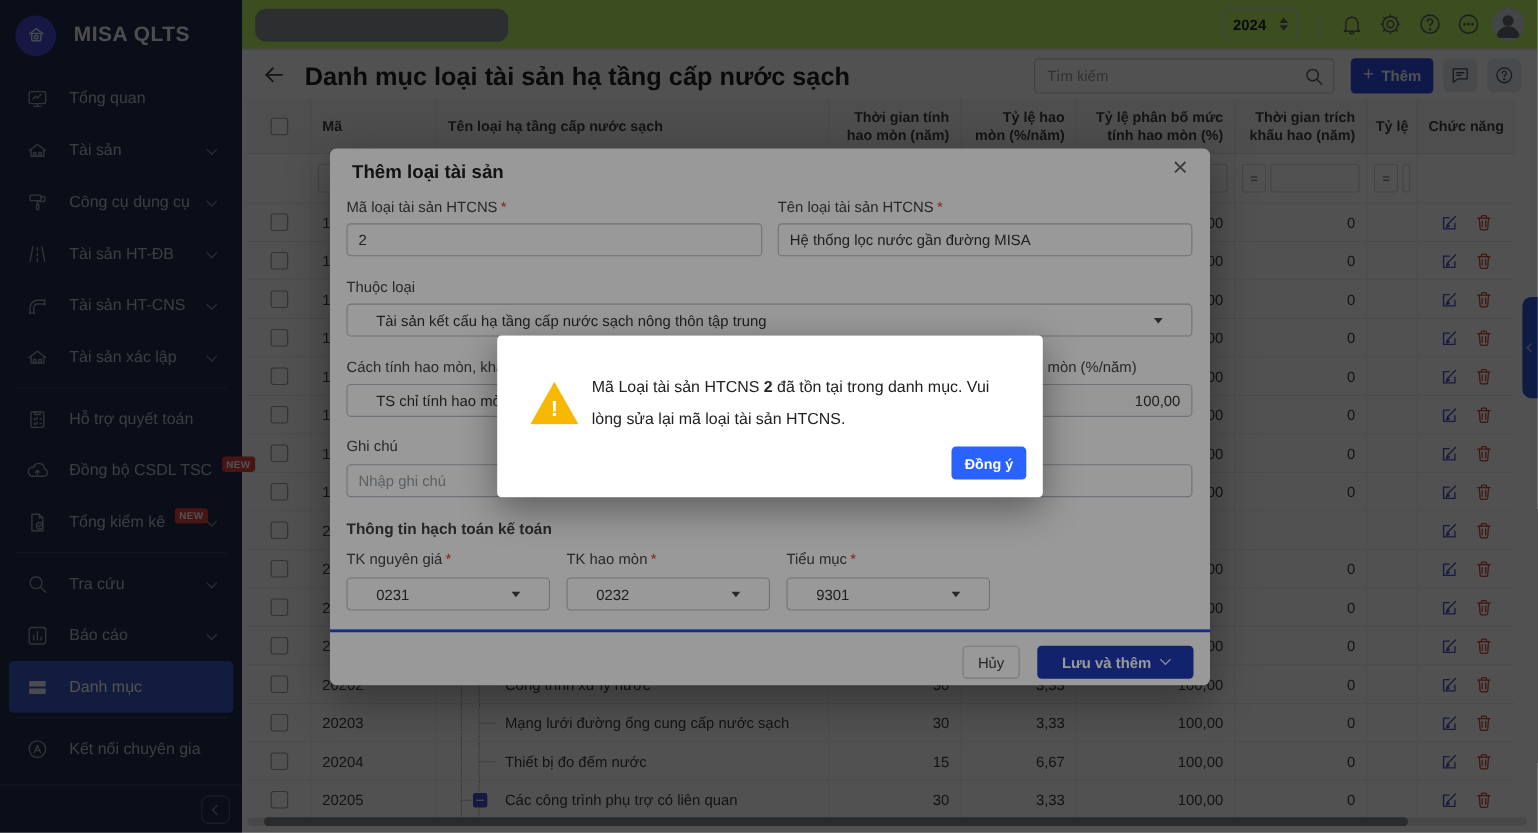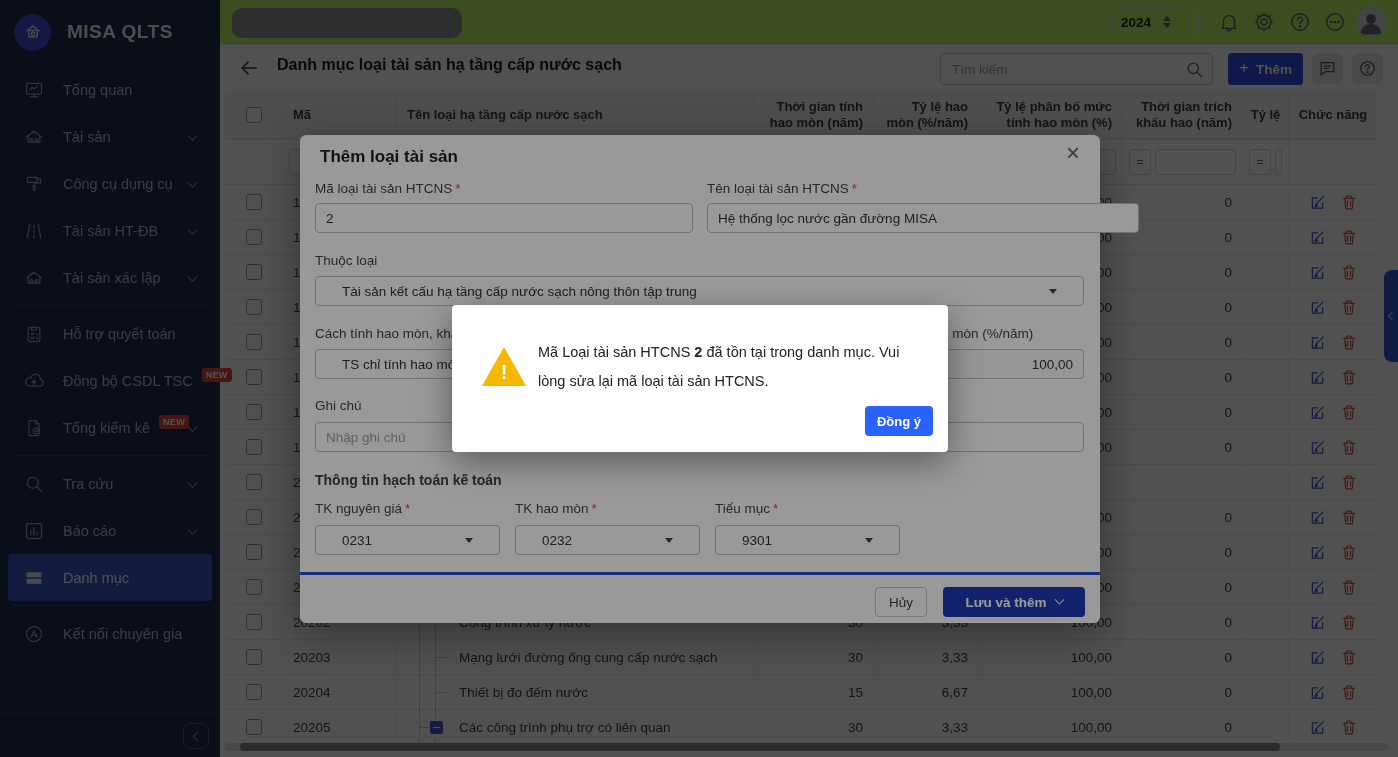--- a/index.html
+++ b/index.html
@@ -36,21 +36,21 @@
 .spin i{width:0;height:0;border-left:4px solid transparent;border-right:4px solid transparent}
 .spin .up{border-bottom:5px solid #5f6368}
 .spin .dn{border-top:5px solid #5f6368}
 .tb-sep{position:absolute;left:978px;top:12px;width:1px;height:21px;background:#dadce0}
 .tb-ic{position:absolute;top:11px;width:22px;height:22px;color:#5f6368;cursor:pointer}
 .tb-ic svg{width:22px;height:22px;fill:none;stroke:currentColor;stroke-width:1.5;stroke-linecap:round;stroke-linejoin:round}
 .avatar{position:absolute;left:1136px;top:7px;width:30px;height:30px;border-radius:50%;background:#d7dade;overflow:hidden;cursor:pointer}
 .avatar svg{width:30px;height:30px}
 
 
-.toolbar-title{position:absolute;left:277px;top:56px;font-size:16px;font-weight:bold;color:#202124}
+.toolbar-title{position:absolute;left:277px;top:56px;font-size:23px;font-weight:bold;color:#202124}
 .back-btn{position:absolute;left:238px;top:57px;width:24px;height:24px;cursor:pointer;color:#3c4043}
 .back-btn svg{width:22px;height:22px;fill:none;stroke:currentColor;stroke-width:1.8;stroke-linecap:round;stroke-linejoin:round}
 .search-box{position:absolute;left:940px;top:53px;width:273px;height:32px;border:1px solid #c9cdd3;border-radius:4px;background:#fff}
 .search-box input{position:absolute;inset:0;border:none;outline:none;background:transparent;padding:0 34px 0 11px;font-size:13.5px;color:#333;font-family:inherit}
 .search-box input::placeholder{color:#9aa0a6}
 .search-ic{position:absolute;right:8px;top:6px;width:19px;height:19px;color:#5f6368}
 .search-ic svg{width:19px;height:19px;fill:none;stroke:currentColor;stroke-width:1.7;stroke-linecap:round}
 .add-btn{position:absolute;left:1228px;top:53px;width:75px;height:32px;background:#3050e8;border-radius:4px;color:#fff;display:flex;align-items:center;justify-content:center;gap:7px;font-size:13.5px;font-weight:bold;cursor:pointer}
 .add-plus{font-size:17px;font-weight:normal;margin-top:-2px}
 .sq-btn{position:absolute;top:53px;width:31px;height:31px;background:#e9ebee;border-radius:6px;display:flex;align-items:center;justify-content:center;color:#4a4e54;cursor:pointer}
@@ -166,20 +166,31 @@
           <span class="chev"></span>
         </div>
         <div class="sitem">
           <span class="sicon">
             <svg viewBox="0 0 24 24">
               <path d="M7 4L4 20M17 4l3 16"></path>
               <path d="M12 5v3M12 11v3M12 17v3"></path>
             </svg>
           </span>
           <span class="slabel">Tài sản HT-ĐB</span>
+          <span class="chev"></span>
+        </div>
+        <div class="sitem">
+          <span class="sicon">
+            <svg viewBox="0 0 24 24">
+              <path d="M4 20v-6a8 8 0 0 1 8-8h8"></path>
+              <path d="M8 20v-6a4 4 0 0 1 4-4h8"></path>
+              <path d="M3 20h6M20 5v6"></path>
+            </svg>
+          </span>
+          <span class="slabel">Tài sản HT-CNS</span>
           <span class="chev"></span>
         </div>
         <div class="sitem">
           <span class="sicon">
             <svg viewBox="0 0 24 24">
               <path d="M3 12l9-7 9 7"></path>
               <path d="M5 11v7h14v-7"></path>
               <circle cx="9" cy="15.5" r="1.6"></circle>
               <circle cx="15" cy="15.5" r="1.6"></circle>
             </svg>
@@ -933,21 +944,21 @@
 <div class="overlay1"></div>
 
 <div class="modal">
   <div class="m-title">Thêm loại tài sản</div>
   <div class="m-close">×</div>
 
   <label class="m-label" style="left:15px;top:46px"><span>Mã loại tài sản HTCNS</span><span class="req">*</span></label>
   <input class="m-input" style="left: 15px; top: 68px; width: 378px;" value="2">
 
   <label class="m-label" style="left:407px;top:46px"><span>Tên loại tài sản HTCNS</span><span class="req">*</span></label>
-  <input class="m-input" style="left: 407px; top: 68px; width: 432px;" value="Hệ thống lọc nước gần đường MISA">
+  <input class="m-input" style="left: 407px; top: 68px; width: 377px;" value="Hệ thống lọc nước gần đường MISA">
 
   <label class="m-label" style="left:15px;top:118px"><span>Thuộc loại</span></label>
   <div class="m-select" style="left:15px;top:141px;width:769px">
     <span>Tài sản kết cấu hạ tầng cấp nước sạch nông thôn tập trung</span>
       <i class="sel-arrow"></i>
   </div>
 
   <label class="m-label" style="left:15px;top:191px"><span>Cách tính hao mòn, khấu hao</span><span class="req">*</span></label>
   <div class="m-select" style="left:15px;top:214px;width:378px">
     <span>TS chỉ tính hao mòn</span>

